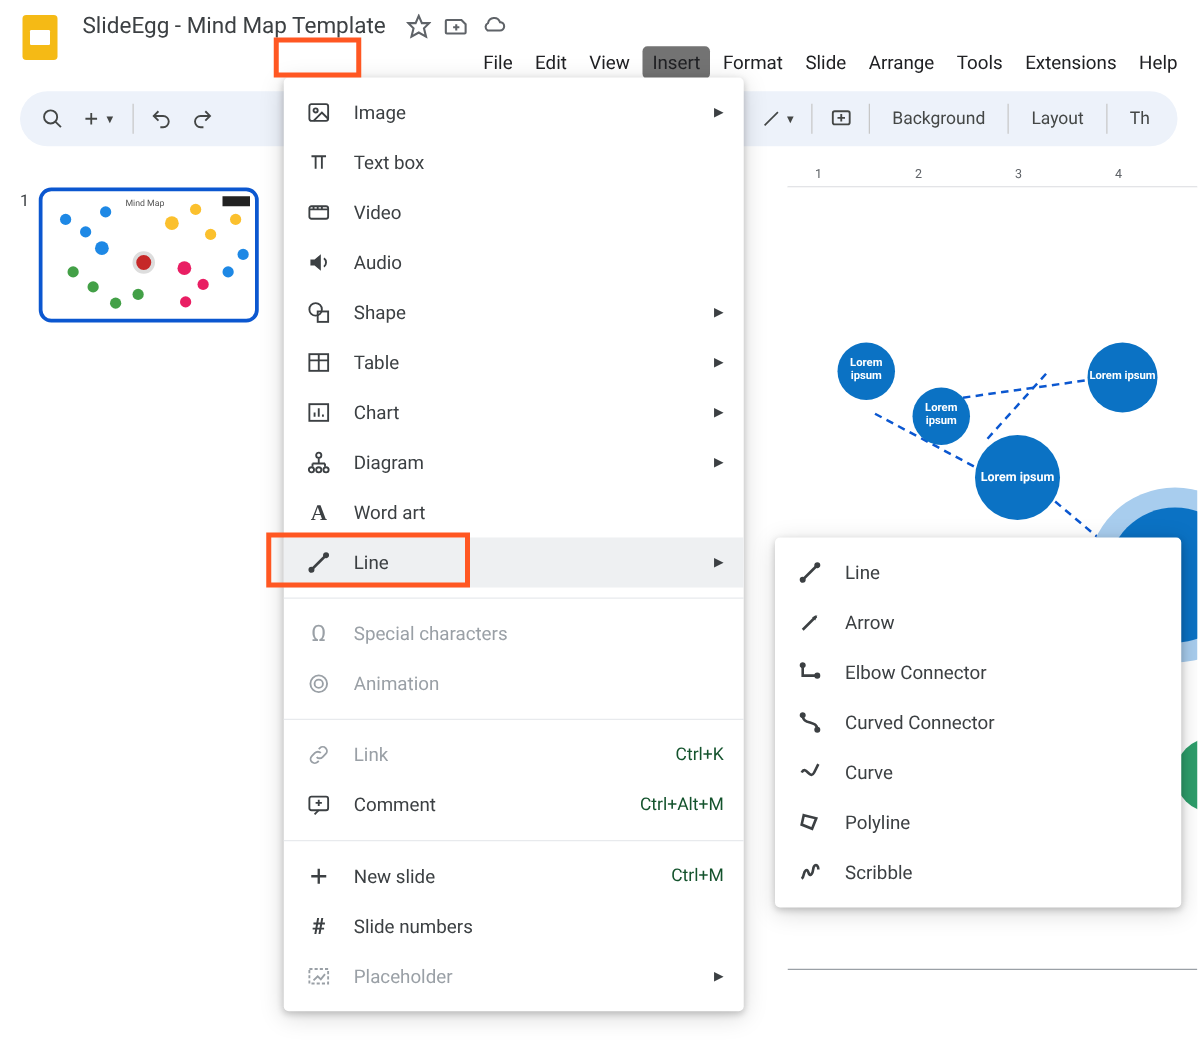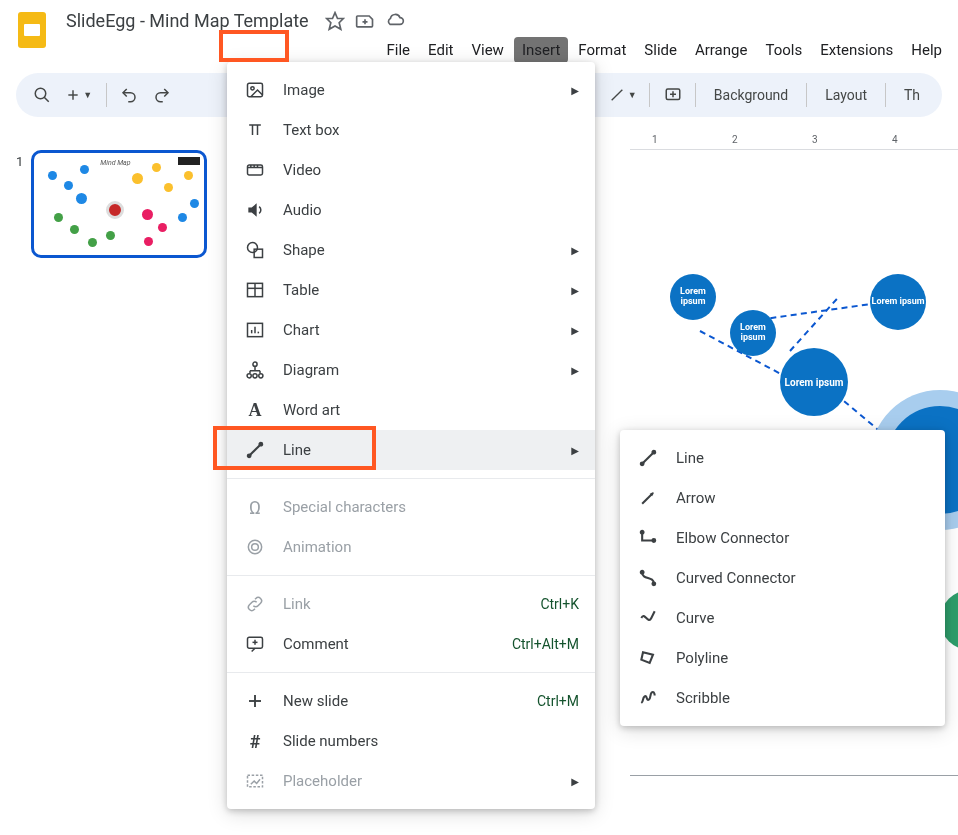--- a/index.html
+++ b/index.html
@@ -48,21 +48,21 @@
 .dd-arrow { font-size: 10px; color: #3c4043; margin-left: 20px; }
 .dd-shortcut { color: #14532d; font-size: 14px; margin-left: 20px; }
 .dd-sep { height: 1px; background: #e8eaed; margin: 8px 0; }
 
 
 .bubble { position: absolute; border-radius: 50%; display: flex; align-items: center; justify-content: center; color: #fff; font-size: 9px; font-weight: bold; text-align: center; line-height: 1.1; }
 .dash-line { position: absolute; border-top: 2px dashed #0b57d0; transform-origin: left center; }
 
 
 .mini-bubble { position: absolute; border-radius: 50%; }
-.mini-label { position: absolute; font-size: 7px; color: #555; font-style: italic; }
+.mini-label { position: absolute; font-size: 7px; color: #555; }
 
 </style>
 </head>
 <body>
 
 <div class="header">
   <div class="logo">
     <svg viewBox="0 0 36 40">
         <rect x="4" y="2" width="28" height="36" rx="3" fill="#f5ba15"></rect>
         <rect x="10" y="14" width="16" height="12" rx="1" fill="#fff"></rect>

